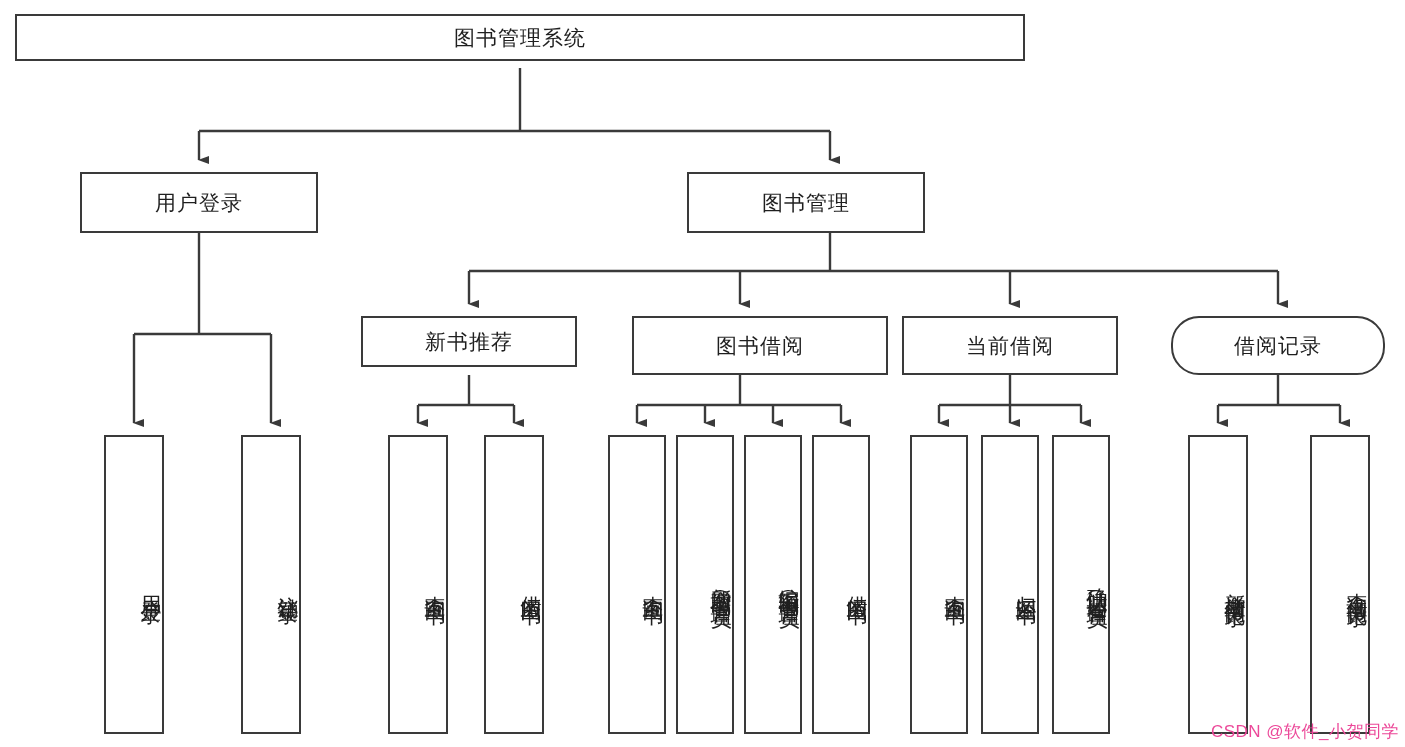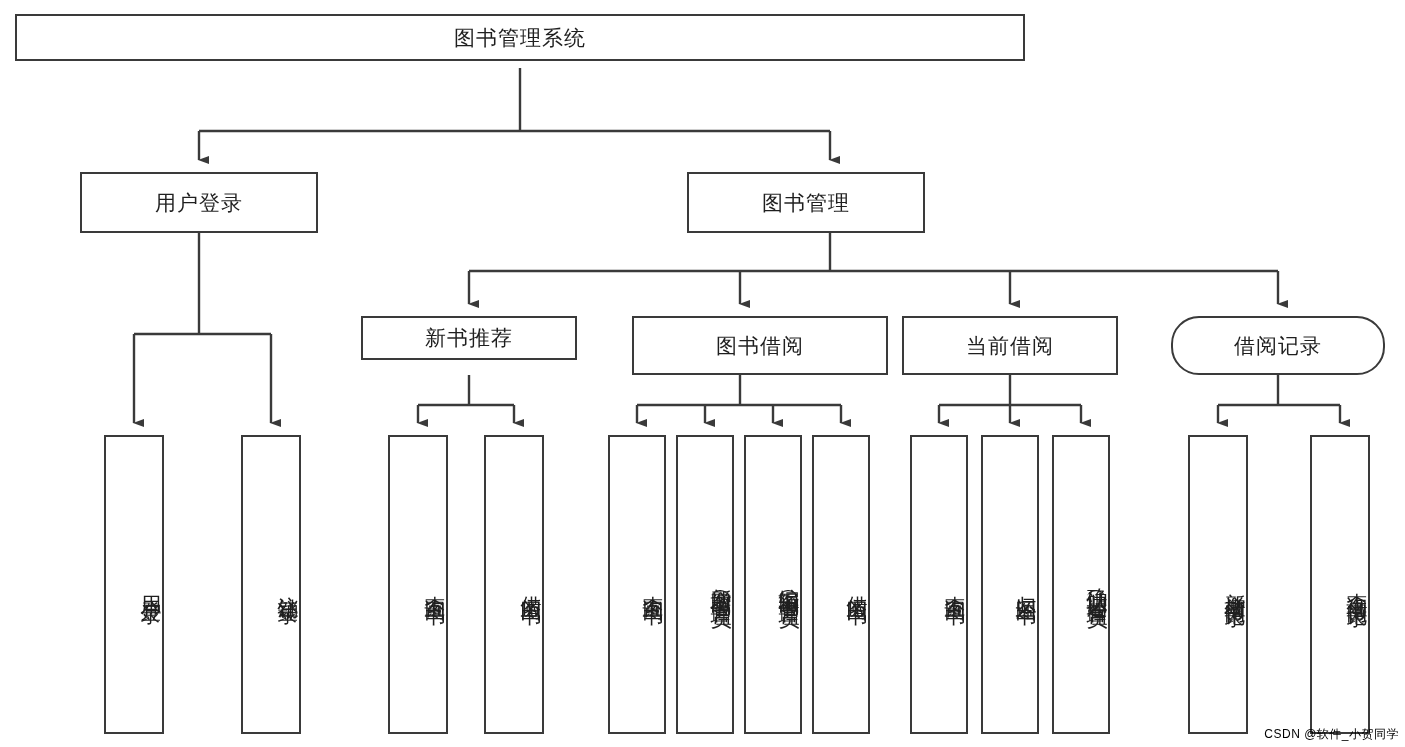--- a/index.html
+++ b/index.html
@@ -4,21 +4,21 @@
 <style>
   html,body{margin:0;padding:0;background:#ffffff;}
   body{font-family:"Liberation Sans","DejaVu Sans",sans-serif;}
   #canvas{position:relative;width:1405px;height:747px;background:#ffffff;overflow:hidden;}
   #edges{position:absolute;left:0;top:0;width:1405px;height:747px;}
   .node{position:absolute;box-sizing:border-box;background:#ffffff;border:2px solid #3a3a3a;display:flex;align-items:center;justify-content:center;color:#1f1f1f;}
   .node.horiz{font-size:21px;letter-spacing:1px;}
   .node.root{font-size:21px;}
   .node.vert{writing-mode:vertical-rl;text-orientation:upright;font-size:21px;letter-spacing:3px;padding-top:6px;padding-bottom:6px;align-items:flex-start;justify-content:center;}
   .node.vert .txt{writing-mode:vertical-rl;text-orientation:upright;line-height:1.02;}
-  .watermark{position:absolute;right:6px;bottom:4px;font-size:12px;color:#000000;letter-spacing:0.5px;white-space:nowrap;}
+  .watermark{position:absolute;right:6px;bottom:4px;font-size:17px;color:#ec4899;letter-spacing:0.5px;white-space:nowrap;}
 </style>
 </head>
 <body>
 
 <div id="canvas">
 
   <svg id="edges" viewBox="0 0 1405 747">
     <defs>
       <marker id="arrow" markerWidth="10" markerHeight="11" refX="4" refY="10" orient="auto" markerUnits="userSpaceOnUse">
         <path d="M0,0 L8,0 L4,11 Z" fill="#3a3a3a"></path>
@@ -77,21 +77,21 @@
     <span class="txt">图书管理系统</span>
   </div>
 
   <div class="node horiz" style="left:80px;top:172px;width:238px;height:61px;">
     <span class="txt">用户登录</span>
   </div>
   <div class="node horiz" style="left:680px;top:172px;width:238px;height:61px;margin-left:7px;">
     <span class="txt">图书管理</span>
   </div>
 
-  <div class="node horiz" style="left:361px;top:316px;width:216px;height:44px;">
+  <div class="node horiz" style="left:361px;top:316px;width:216px;height:51px;">
     <span class="txt">新书推荐</span>
   </div>
   <div class="node horiz" style="left:632px;top:316px;width:256px;height:59px;">
     <span class="txt">图书借阅</span>
   </div>
   <div class="node horiz" style="left:902px;top:316px;width:216px;height:59px;">
     <span class="txt">当前借阅</span>
   </div>
   <div class="node horiz" style="left:1171px;top:316px;width:214px;height:59px;border-radius:28px;">
     <span class="txt">借阅记录</span>

